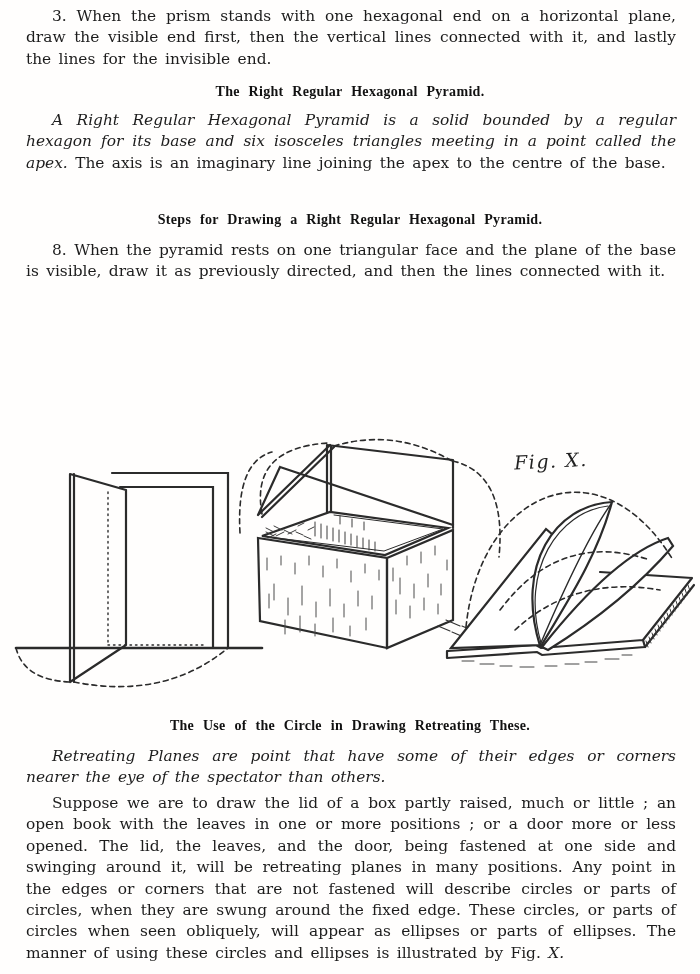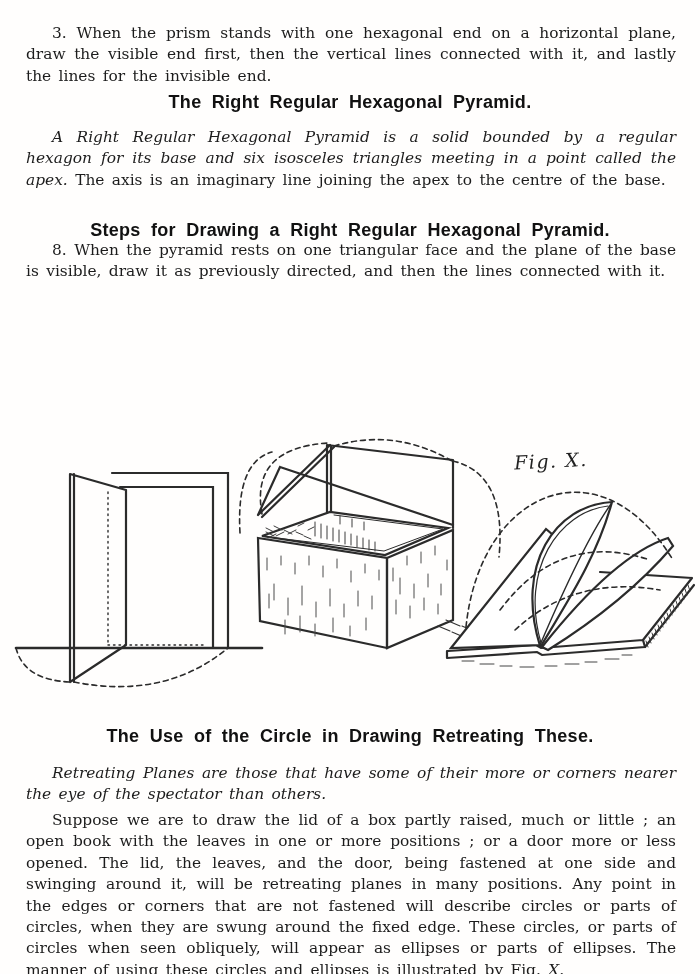--- a/index.html
+++ b/index.html
@@ -1,24 +1,24 @@
 <!DOCTYPE html>
 <html><head>
 <meta charset="utf-8">
 <style>
   html,body{margin:0;padding:0;background:#ffffff;}
   .page{position:relative;width:700px;height:974px;background:#fffefd;overflow:hidden;
         font-family:"DejaVu Serif","Liberation Serif",serif;color:#1c1c1c;}
   .body{position:absolute;left:26px;right:24px;margin:0;font-size:15.4px;line-height:21.4px;
         text-align:justify;word-spacing:2.5px;}
-  .ind{text-indent:26px;margin-top:17px;}
+  .ind{text-indent:26px;}
   .ital{font-style:italic;}
-  .hd{position:absolute;left:0;right:0;margin:8px;text-align:center;
-      font-family:Liberation Sans, sans-serif;font-weight:bold;
-      font-size:18px;letter-spacing:.3px;word-spacing:5px;color:#111;}
+  .hd{position:absolute;left:0;right:0;margin:0;text-align:center;
+      font-family:Liberation Serif, serif;font-weight:bold;
+      font-size:14px;letter-spacing:.3px;word-spacing:5px;color:#111;}
   .steps p{margin:0;}
   .steps{position:absolute;left:26px;right:24px;}
   .steps .body{position:static;left:auto;right:auto;}
   .fig{position:absolute;left:0;top:430px;}
   .figlabel{font-family:"DejaVu Serif",serif;font-style:italic;font-size:19px;
             letter-spacing:1.5px;fill:#222;}
   svg *{vector-effect:non-scaling-stroke;}
 </style>
 </head>
 <body>
@@ -111,19 +111,19 @@
       </g>
 
       <path stroke="#444" stroke-width="1" d="M462,661h12 M480,664h14 M500,666h12 M520,667h14 M545,666h12 M565,664h14 M585,662h12 M605,659h14 M622,655h10"></path>
     </g>
 
     <text class="figlabel" x="514" y="468" transform="rotate(-3 545 460)">Fig. X.</text>
   </svg>
 
   <h2 class="hd" style="top:718px">The Use of the Circle in Drawing Retreating These.</h2>
 
-  <p class="body ind ital" style="top:746px">Retreating Planes are those that have some of their more or corners nearer the eye of the spectator than others.</p>
+  <p class="body ind ital" style="top:746px">Retreating Planes are point that have some of their edges or corners nearer the eye of the spectator than others.</p>
 
   <p class="body ind" style="top:793px"><span>Suppose we are to draw the lid of a box partly raised, much or little ; an open book with the leaves in one or more positions ; or a door more or less opened.  The lid, the leaves, and the door, being fastened at one side and swinging around it, will be retreating planes in many positions.  Any point in the edges or corners that are not fastened will describe circles or parts of circles, when they are swung around the fixed edge.  These circles, or parts of circles when seen obliquely, will appear as ellipses or parts of ellipses.  The manner of using these circles and ellipses is illustrated by</span>
     <span>Fig.</span>
     <i>X.</i></p>
 
 </div>
 
 </body></html>

